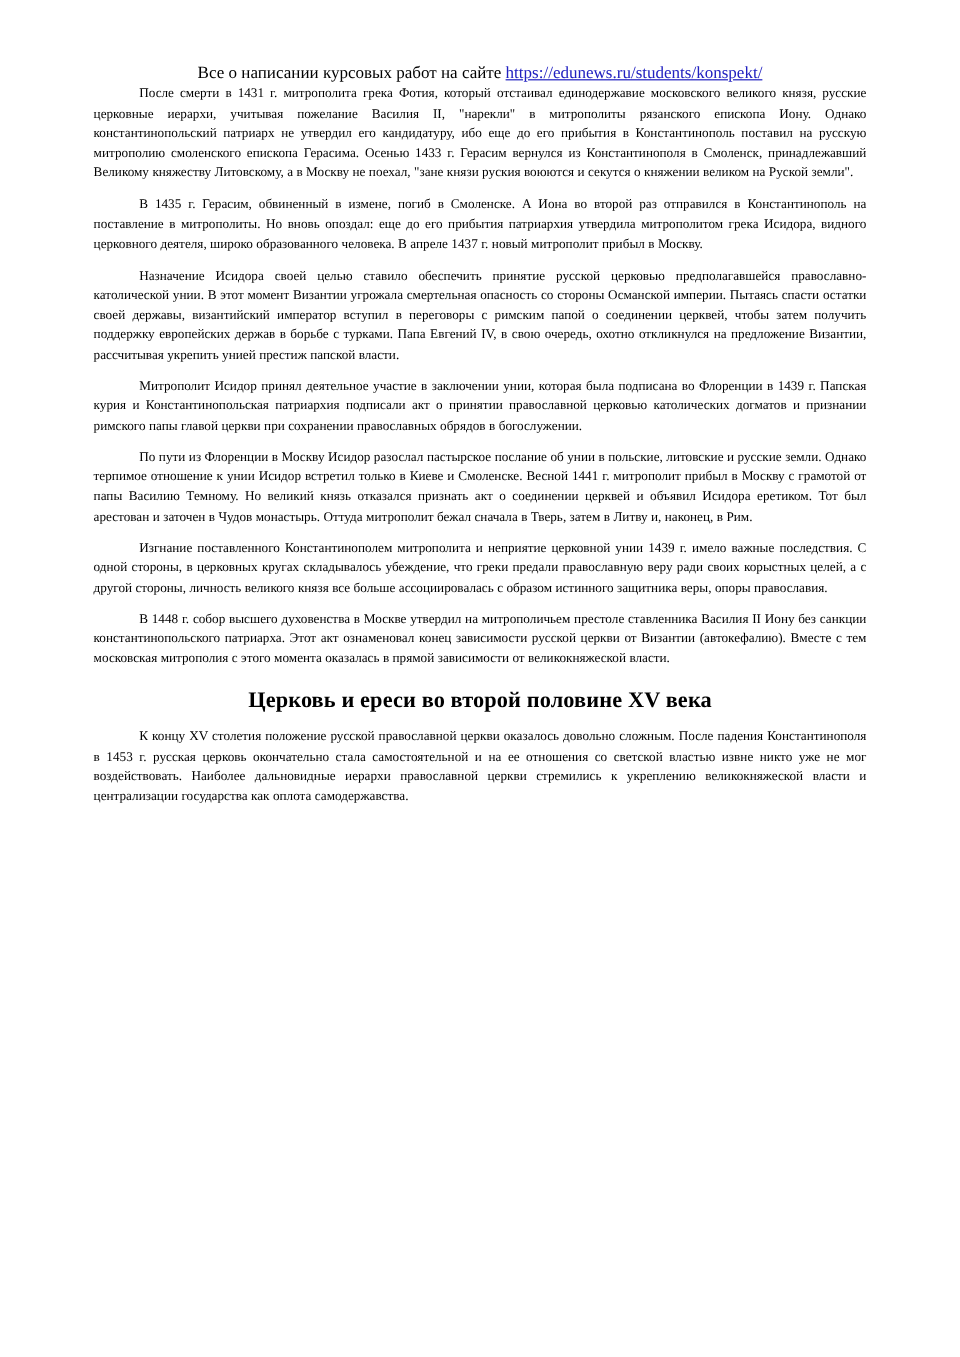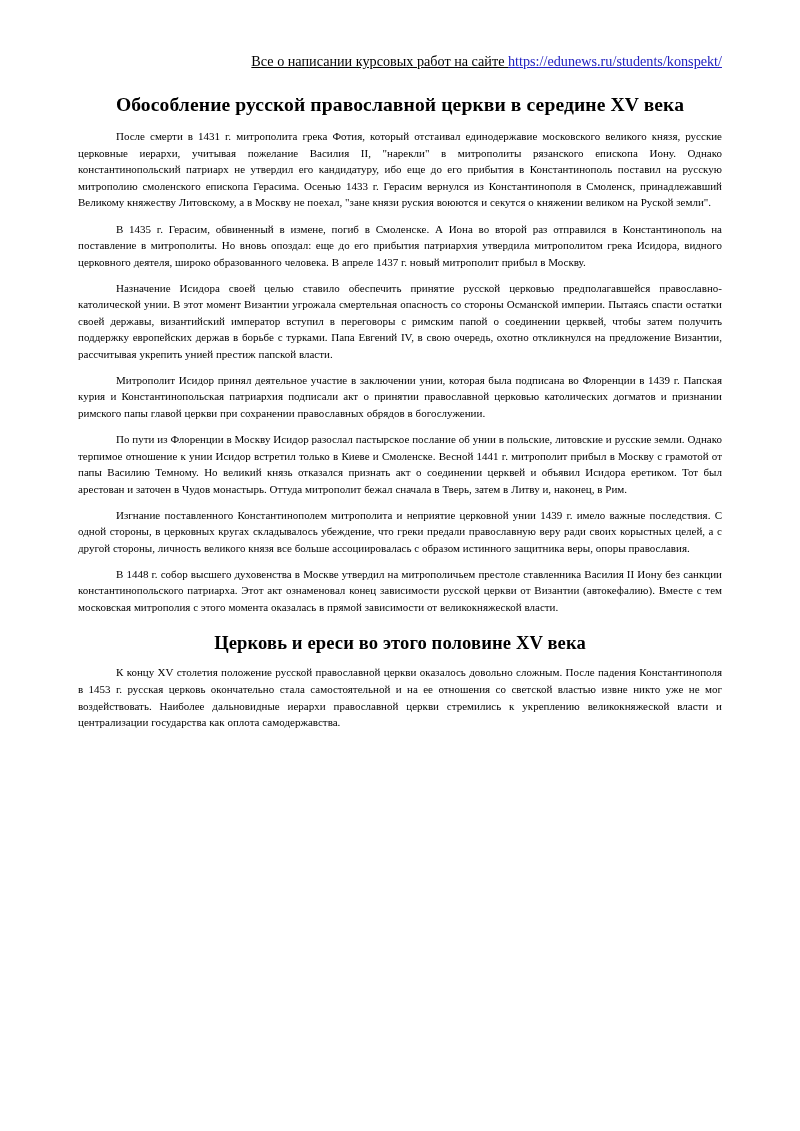--- a/index.html
+++ b/index.html
@@ -23,23 +23,22 @@
     background: #ffffff;
     position: relative;
   }
   .doc-body {
     width: 644px;
   }
   
   .site-line {
     font-size: 14.2px;
     line-height: 1.28;
-    text-align: right;
+    text-align: center;
     white-space: nowrap;
-    text-decoration: underline;
   }
   .site-line .lbl { color: #000; }
   .site-line .site-link {
     color: #2020c0;
     text-decoration: underline;
     cursor: pointer;
   }
   
   h1.doc-heading, h2.doc-heading {
     font-family: "Liberation Serif", "DejaVu Serif", serif;
@@ -79,28 +78,27 @@
 </head>
 <body>
 
 <div class="page">
   <div class="doc-body">
 
     <div class="site-line header-block">
       <span class="lbl">Все о написании курсовых работ на сайте </span><span class="site-link">https://edunews.ru/students/konspekt/</span>
     </div>
 
-    <h1 class="doc-heading">Обособление русской православной церкви в середине XV века</h1>
 
     <p class="para">После смерти в 1431 г. митрополита грека Фотия, который отстаивал единодержавие московского великого князя, русские церковные иерархи, учитывая пожелание Василия II, "нарекли" в митрополиты рязанского епископа Иону. Однако константинопольский патриарх не утвердил его кандидатуру, ибо еще до его прибытия в Константинополь поставил на русскую митрополию смоленского епископа Герасима. Осенью 1433 г. Герасим вернулся из Константинополя в Смоленск, принадлежавший Великому княжеству Литовскому, а в Москву не поехал, "зане князи руския воюются и секутся о княжении великом на Руской земли".</p>
     <p class="para">В 1435 г. Герасим, обвиненный в измене, погиб в Смоленске. А Иона во второй раз отправился в Константинополь на поставление в митрополиты. Но вновь опоздал: еще до его прибытия патриархия утвердила митрополитом грека Исидора, видного церковного деятеля, широко образованного человека. В апреле 1437 г. новый митрополит прибыл в Москву.</p>
     <p class="para">Назначение Исидора своей целью ставило обеспечить принятие русской церковью предполагавшейся православно-католической унии. В этот момент Византии угрожала смертельная опасность со стороны Османской империи. Пытаясь спасти остатки своей державы, византийский император вступил в переговоры с римским папой о соединении церквей, чтобы затем получить поддержку европейских держав в борьбе с турками. Папа Евгений IV, в свою очередь, охотно откликнулся на предложение Византии, рассчитывая укрепить унией престиж папской власти.</p>
     <p class="para">Митрополит Исидор принял деятельное участие в заключении унии, которая была подписана во Флоренции в 1439 г. Папская курия и Константинопольская патриархия подписали акт о принятии православной церковью католических догматов и признании римского папы главой церкви при сохранении православных обрядов в богослужении.</p>
     <p class="para">По пути из Флоренции в Москву Исидор разослал пастырское послание об унии в польские, литовские и русские земли. Однако терпимое отношение к унии Исидор встретил только в Киеве и Смоленске. Весной 1441 г. митрополит прибыл в Москву с грамотой от папы Василию Темному. Но великий князь отказался признать акт о соединении церквей и объявил Исидора еретиком. Тот был арестован и заточен в Чудов монастырь. Оттуда митрополит бежал сначала в Тверь, затем в Литву и, наконец, в Рим.</p>
     <p class="para">Изгнание поставленного Константинополем митрополита и неприятие церковной унии 1439 г. имело важные последствия. С одной стороны, в церковных кругах складывалось убеждение, что греки предали православную веру ради своих корыстных целей, а с другой стороны, личность великого князя все больше ассоциировалась с образом истинного защитника веры, опоры православия.</p>
     <p class="para">В 1448 г. собор высшего духовенства в Москве утвердил на митрополичьем престоле ставленника Василия II Иону без санкции константинопольского патриарха. Этот акт ознаменовал конец зависимости русской церкви от Византии (автокефалию). Вместе с тем московская митрополия с этого момента оказалась в прямой зависимости от великокняжеской власти.</p>
 
-    <h2 class="doc-heading">Церковь и ереси во этого половине XV века</h2>
+    <h2 class="doc-heading">Церковь и ереси во второй половине XV века</h2>
 
     <p class="para">К концу XV столетия положение русской православной церкви оказалось довольно сложным. После падения Константинополя в 1453 г. русская церковь окончательно стала самостоятельной и на ее отношения со светской властью извне никто уже не мог воздействовать. Наиболее дальновидные иерархи православной церкви стремились к укреплению великокняжеской власти и централизации государства как оплота самодержавства.</p>
 
   </div>
 </div>
 
 </body></html>

